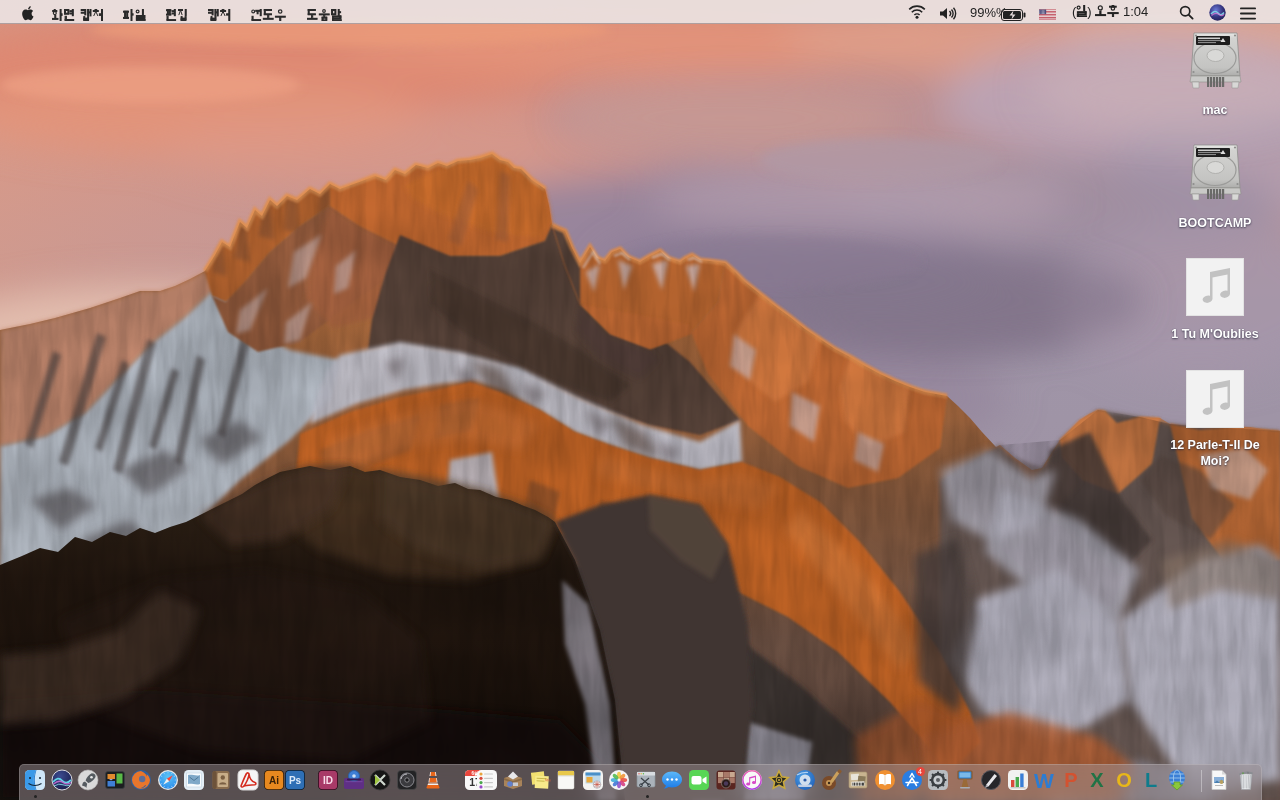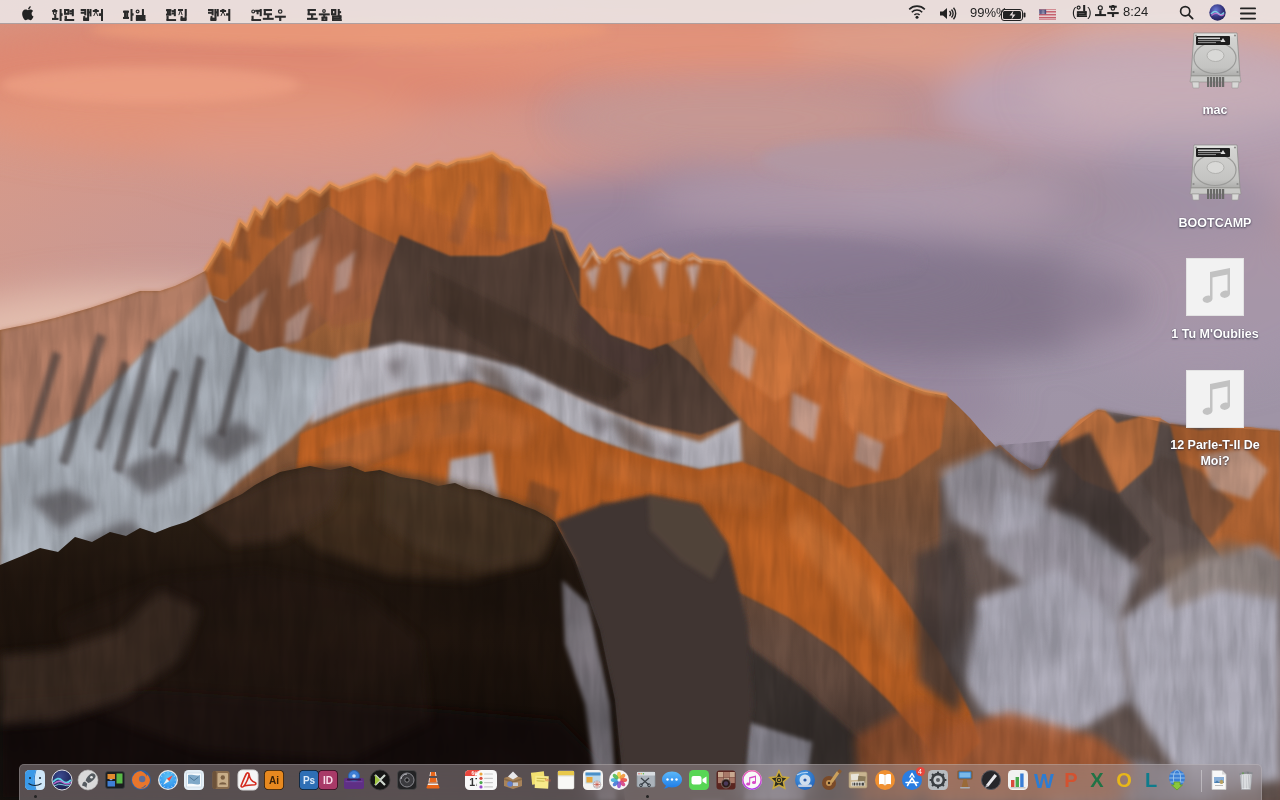--- a/index.html
+++ b/index.html
@@ -402,21 +402,21 @@
           <rect x="1.4" y="10.9" width="9.2" height="1.0"></rect>
         </svg><span>) </span><svg width="24" height="12" viewBox="0 0 24 12" style="vertical-align:-1px" fill="#232323" stroke="#232323">
           <circle cx="5.3" cy="2.9" r="2.0" fill="none" stroke-width="1.2"></circle>
           <rect x="4.8" y="6.0" width="1.2" height="3.6"></rect>
           <rect x="0.2" y="9.6" width="10.4" height="1.0"></rect>
           <circle cx="17.9" cy="3.4" r="1.7" fill="none" stroke-width="1.2"></circle>
           <rect x="14.5" y="1.2" width="6.7" height="1.0"></rect>
           <rect x="17.1" y="0.0" width="1.7" height="1.0"></rect>
           <rect x="12.8" y="7.6" width="10.4" height="1.0"></rect>
           <rect x="17.4" y="8.4" width="1.2" height="3.6"></rect>
-        </svg><span> 8:24</span></span>
+        </svg><span> 1:04</span></span>
       <span class="mi" style="left:1179px;top:5px"><svg width="15" height="15" viewBox="0 0 15 15">
           <circle cx="6.2" cy="6.2" r="4.6" fill="none" stroke="#222" stroke-width="1.7"></circle>
           <line x1="9.8" y1="9.8" x2="13.6" y2="13.6" stroke="#222" stroke-width="1.9" stroke-linecap="round"></line>
         </svg></span>
       <span class="mi" style="left:1209px;top:4px"><svg width="17" height="17" viewBox="0 0 17 17">
           <defs>
             <radialGradient id="sirig" cx="0.4" cy="0.35" r="0.8">
               <stop offset="0" stop-color="#6a79d7"></stop>
               <stop offset="0.55" stop-color="#33337c"></stop>
               <stop offset="1" stop-color="#1c1c4c"></stop>
@@ -590,21 +590,21 @@
 <div class="dk" style="left:236.5px"><svg width="22" height="22" viewBox="0 0 22 22">
       <rect x="1" y="1" width="20" height="20" rx="4.5" fill="#f5f5f5"></rect>
       <rect x="1" y="1" width="20" height="20" rx="4.5" fill="none" stroke="#d8d8d8"></rect>
       <path d="M4,17 C6,12 8,7 9.5,4.5 C10.5,3.5 11.8,3.8 12,5 C12.3,7.5 9,15 6.5,17.5 C5.5,18.3 4.2,18 4,17 Z M12,5 C12.5,9 15,12.5 18,13.5 C19.3,14 19.2,15.5 17.8,15.8 C15,16.2 9,15.5 6.5,17.5" fill="none" stroke="#d42b1e" stroke-width="1.6"></path>
     </svg></div>
 <div class="dk" style="left:263.0px"><svg width="22" height="22" viewBox="0 0 22 22">
       <rect x="1" y="1" width="20" height="20" rx="4.5" fill="#2a1a0a"></rect>
       <rect x="1.8" y="1.8" width="18.4" height="18.4" rx="3.8" fill="#e8891f"></rect>
       <text x="11" y="15" font-family="Liberation Sans,sans-serif" font-size="10" font-weight="700" fill="#3a2208" text-anchor="middle">Ai</text>
     </svg></div>
-<div class="dk" style="left:298px"><svg width="22" height="22" viewBox="0 0 22 22">
+<div class="dk" style="left:284px"><svg width="22" height="22" viewBox="0 0 22 22">
       <rect x="1" y="1" width="20" height="20" rx="4.5" fill="#0a1a2a"></rect>
       <rect x="1.8" y="1.8" width="18.4" height="18.4" rx="3.8" fill="#2e6fb5"></rect>
       <text x="11" y="15" font-family="Liberation Sans,sans-serif" font-size="10" font-weight="700" fill="#dceaf8" text-anchor="middle">Ps</text>
     </svg></div>
 <div class="dk" style="left:317px"><svg width="22" height="22" viewBox="0 0 22 22">
       <rect x="1" y="1" width="20" height="20" rx="4.5" fill="#2a0a1a"></rect>
       <rect x="1.8" y="1.8" width="18.4" height="18.4" rx="3.8" fill="#a83a68"></rect>
       <text x="11" y="15" font-family="Liberation Sans,sans-serif" font-size="10" font-weight="700" fill="#f8dcea" text-anchor="middle">ID</text>
     </svg></div>
 <div class="dk" style="left:342.7px"><svg width="22" height="22" viewBox="0 0 22 22">

